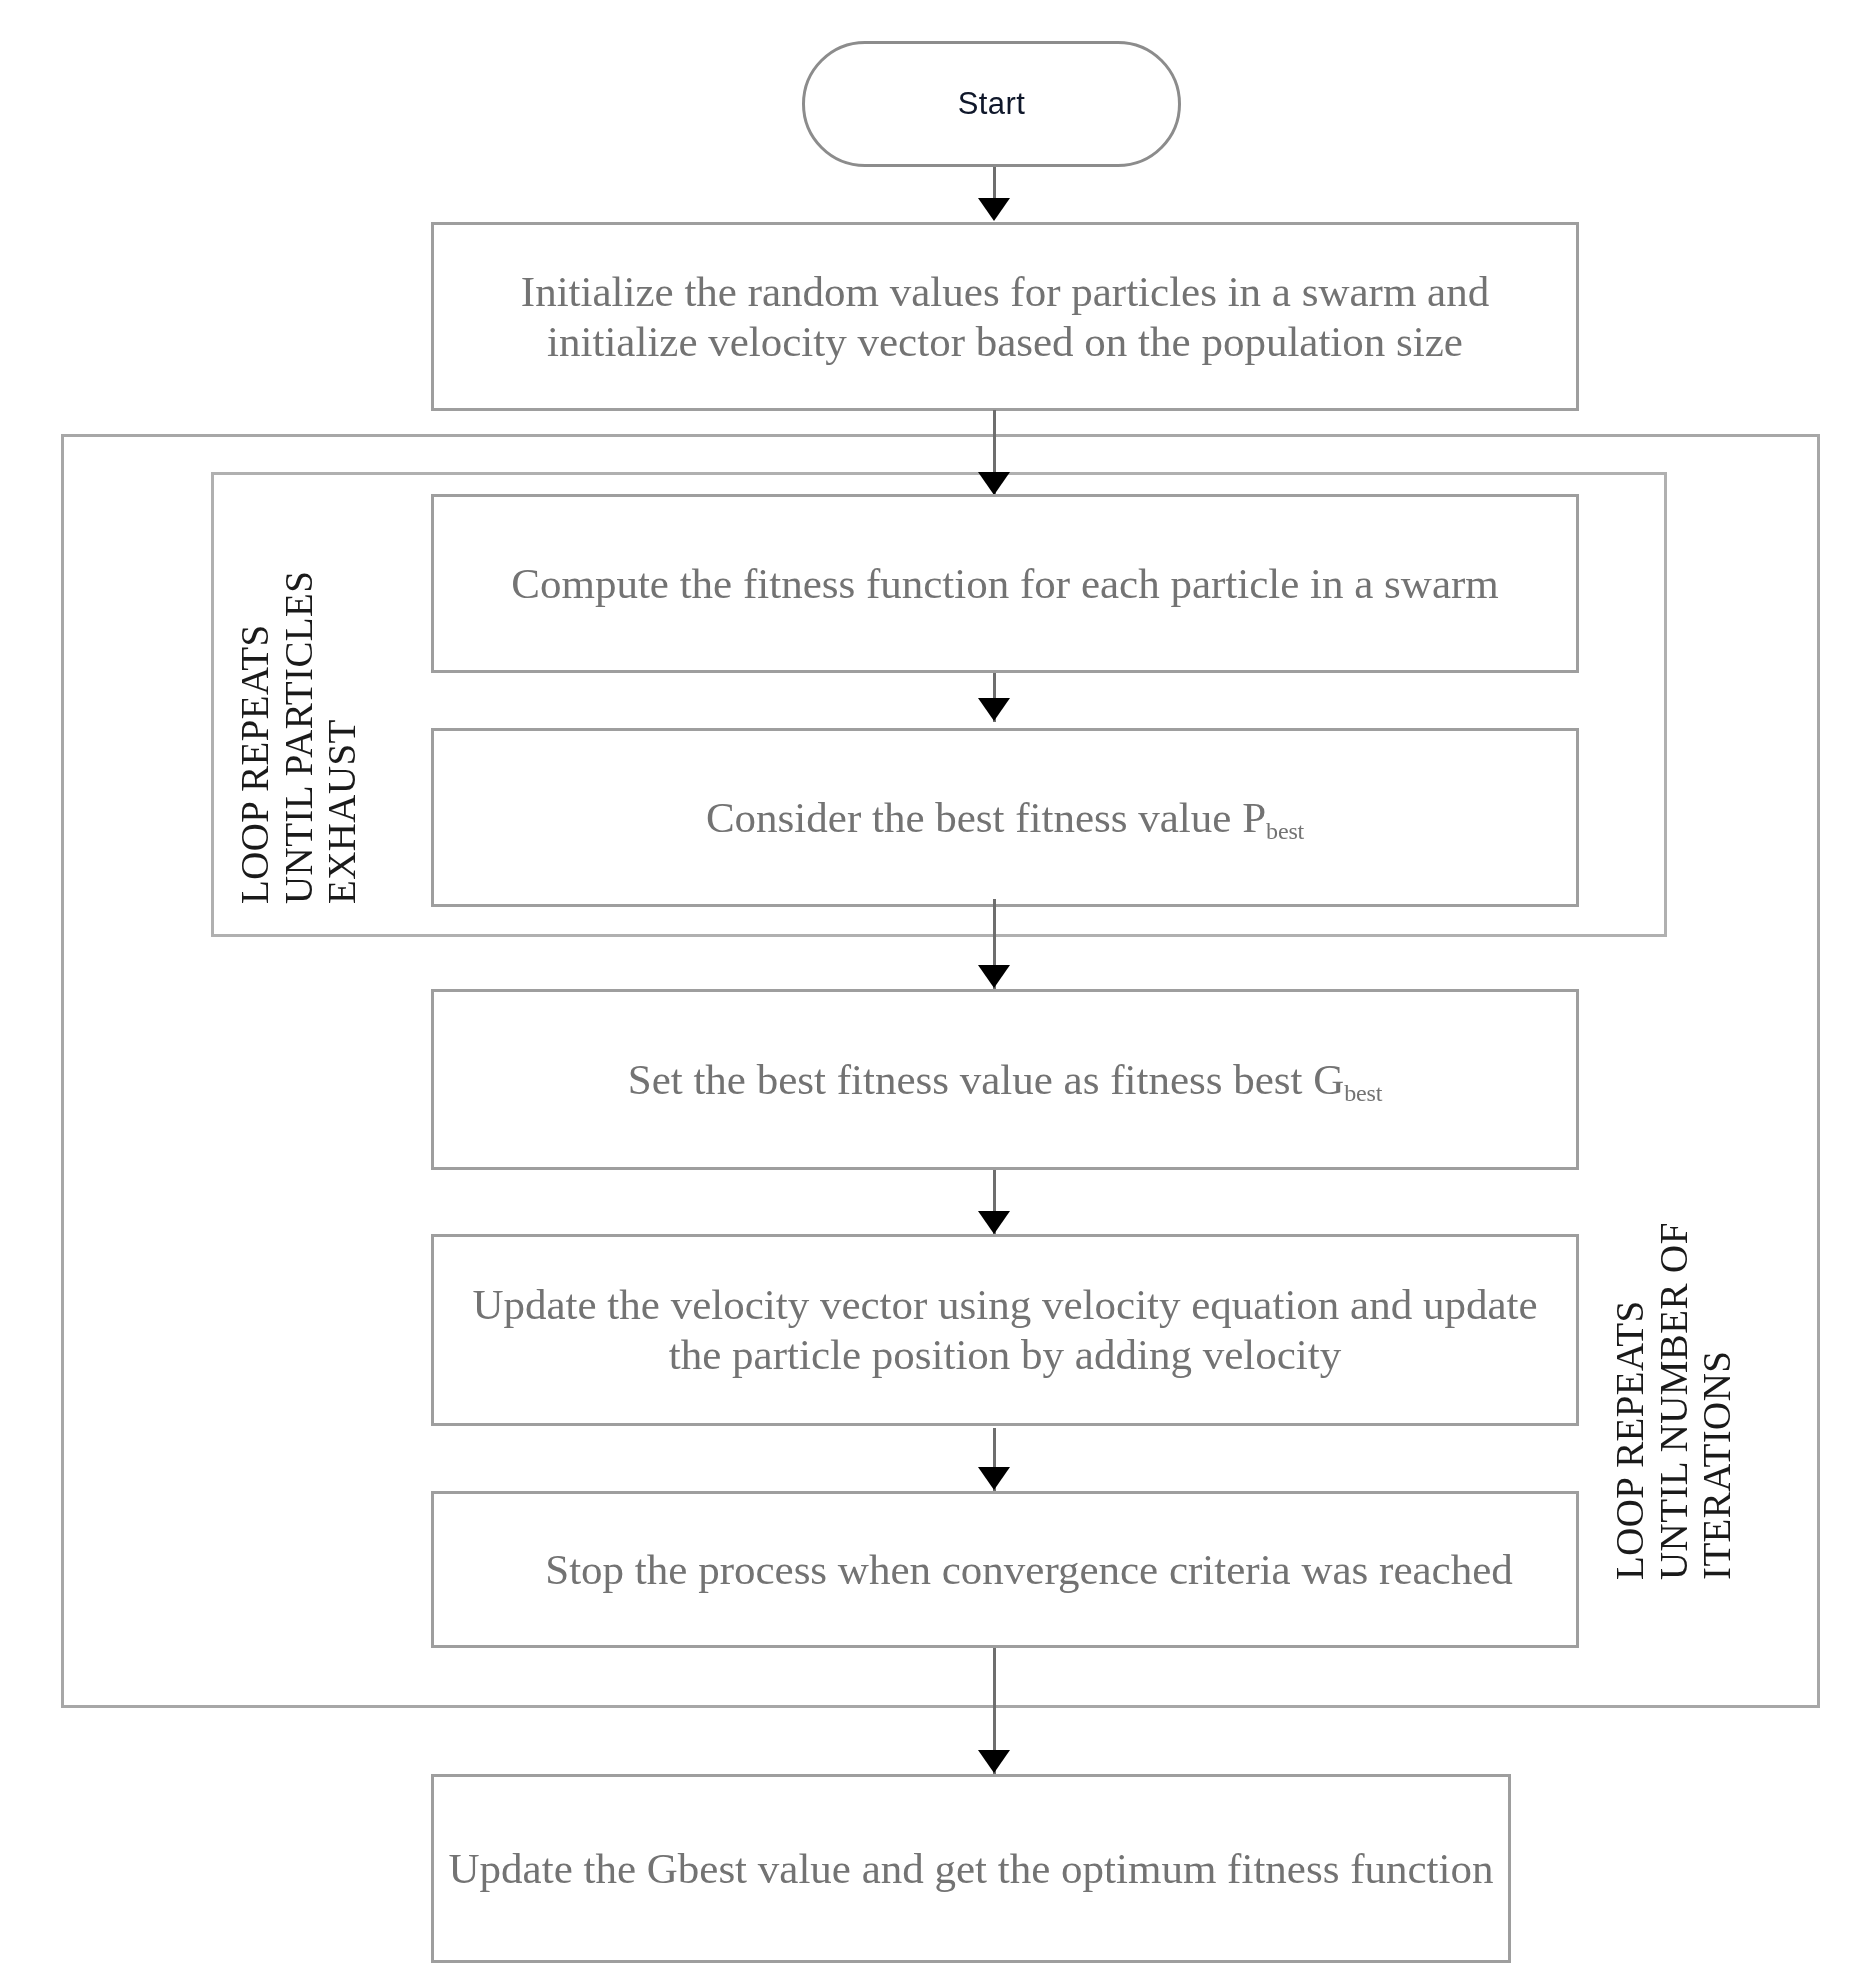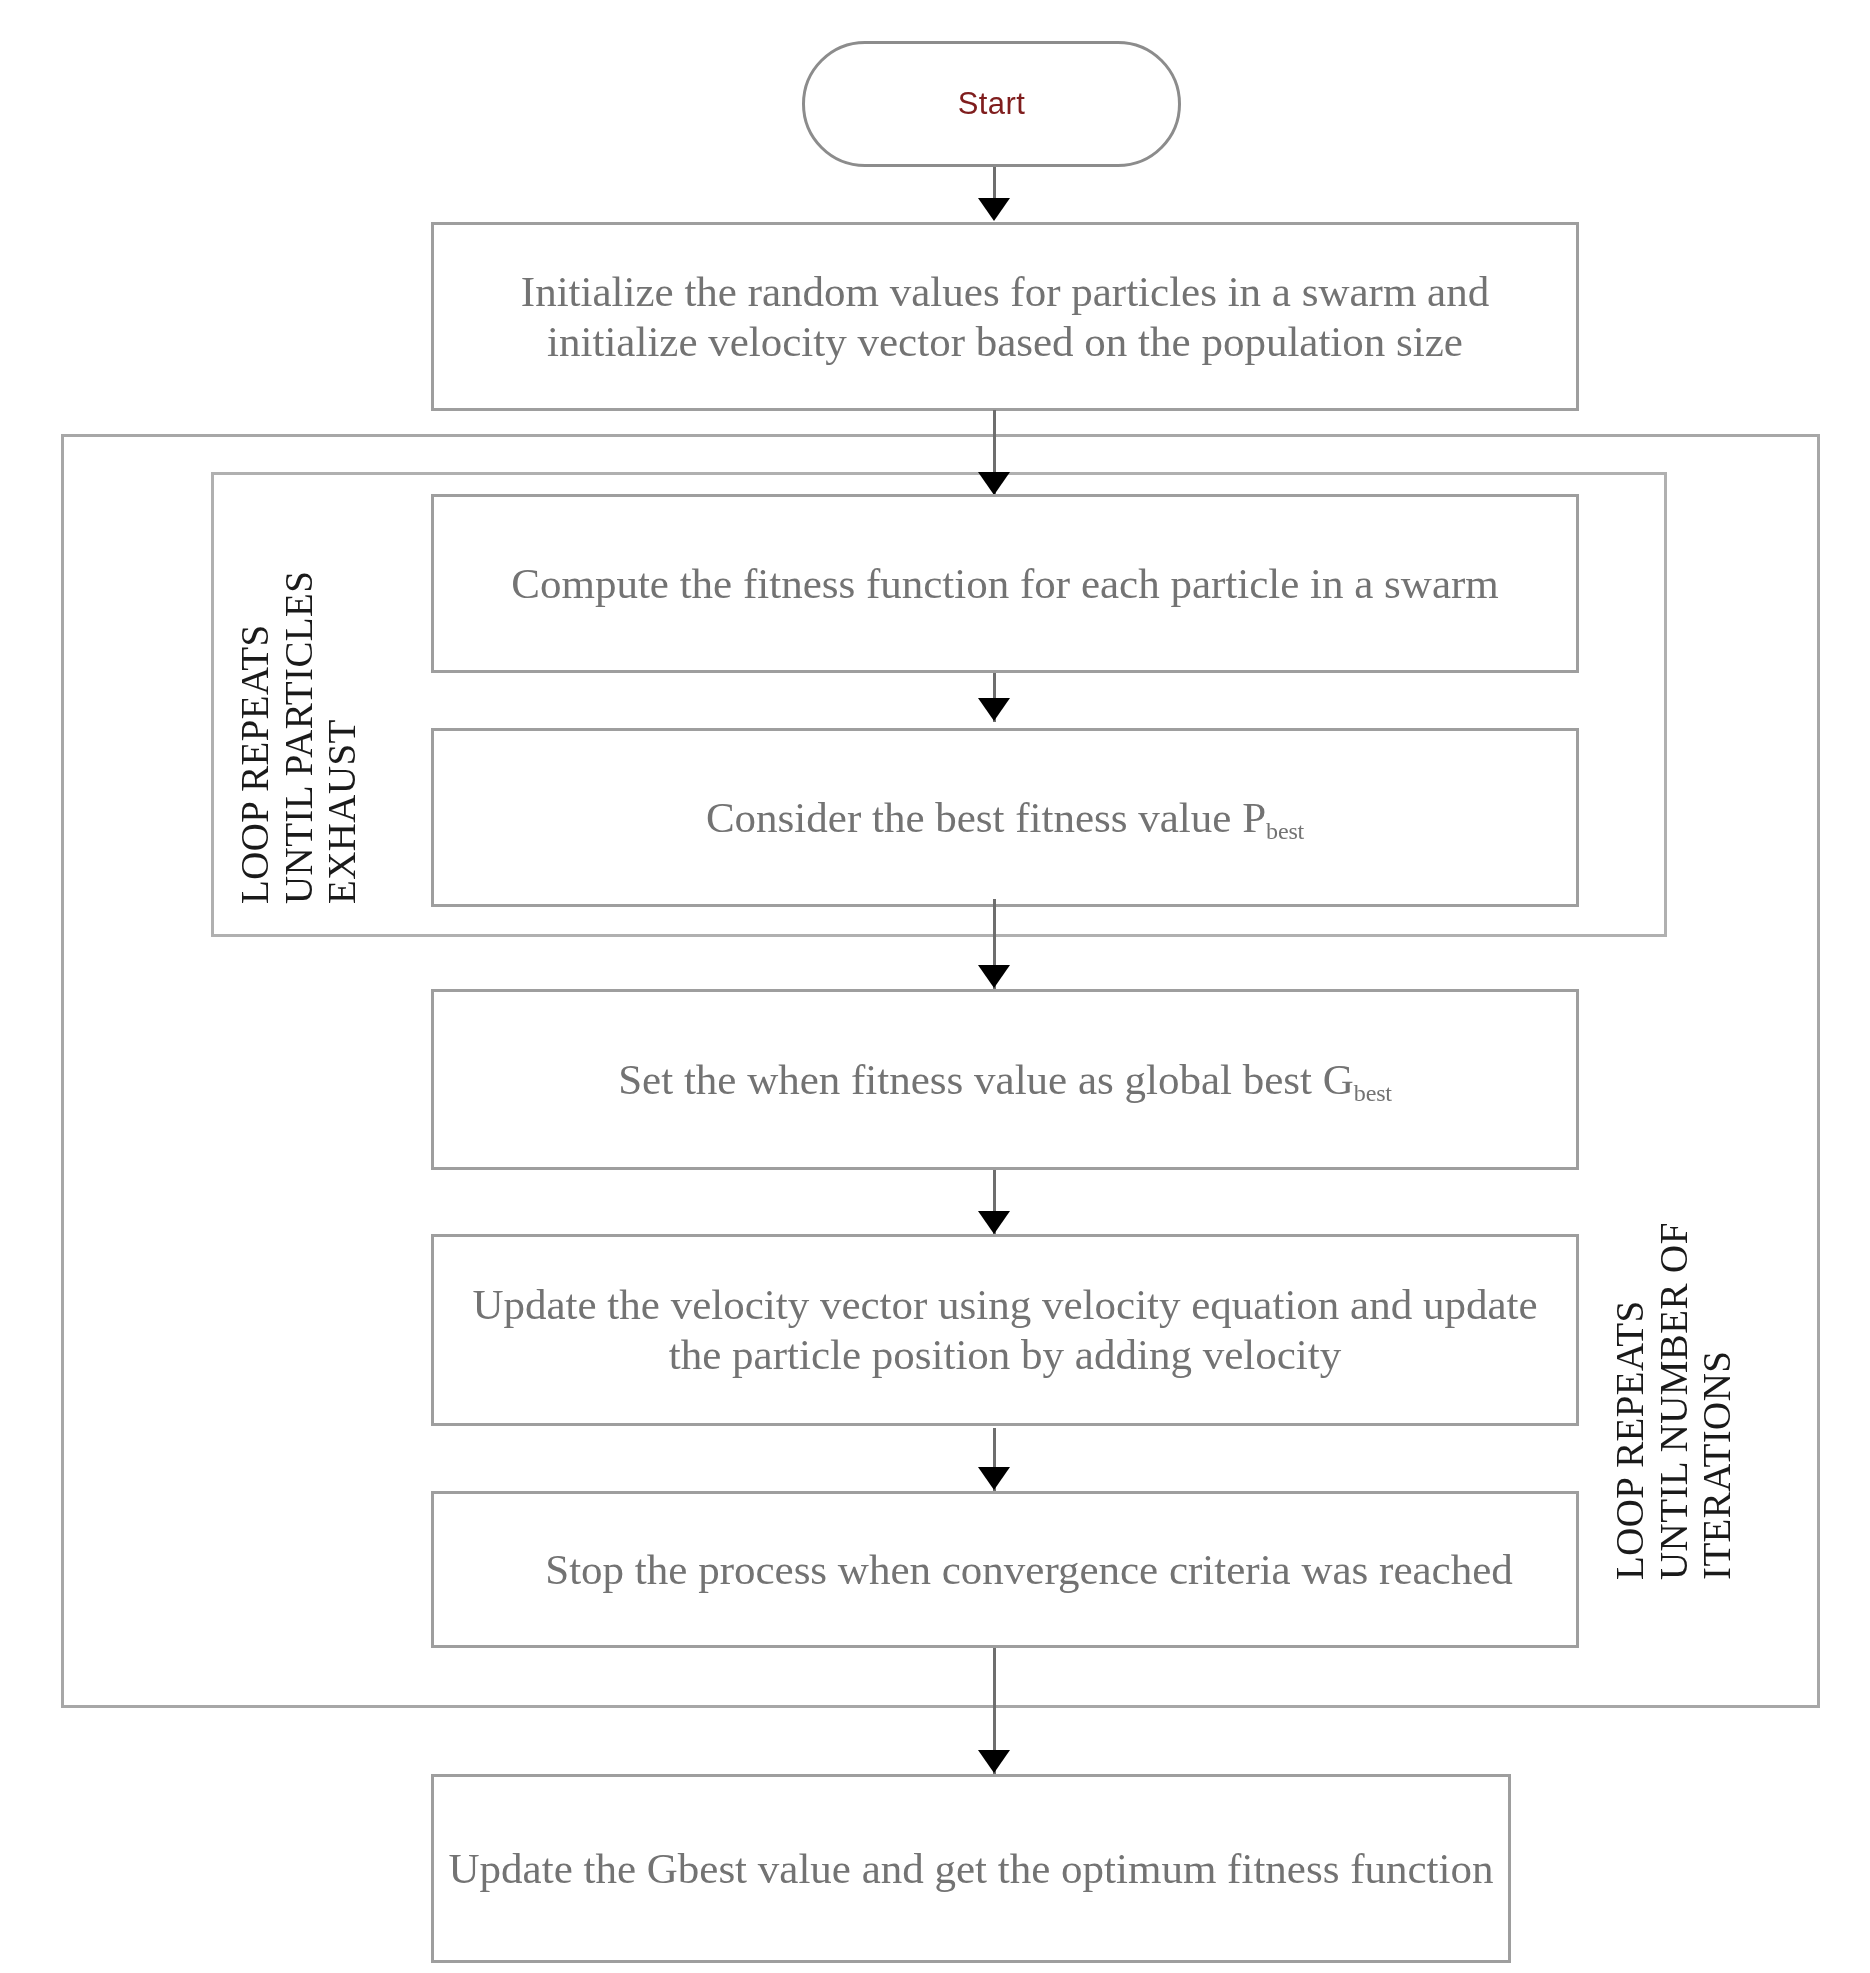--- a/index.html
+++ b/index.html
@@ -35,21 +35,21 @@
     border-radius: 71px;
     box-sizing: border-box;
     background: #ffffff;
     display: flex;
     align-items: center;
     justify-content: center;
   }
   .terminator .t-label {
     font-family: "Liberation Sans", "DejaVu Sans", sans-serif;
     font-size: 31px;
-    color: #7f1d1d;
+    color: #0f172a;
     letter-spacing: 0.4px;
   }
 
   
   .process {
     position: absolute;
     border: 3.1px solid #9e9e9e;
     box-sizing: border-box;
     background: #ffffff;
     display: flex;
@@ -133,21 +133,21 @@
   <div class="arrowhead" style="left:978px; top:698px;"></div>
 
   <div class="process" style="left:431px; top:720px; width:1148px; height:179px;margin-top:8px;">
     <span class="p-label"><span>Consider the best fitness value P</span><sub>best</sub></span>
   </div>
 
   <div class="conn" style="left:993px; top:899px; height:94px;"></div>
   <div class="arrowhead" style="left:978px; top:965px;"></div>
 
   <div class="process" style="left:431px; top:989px; width:1148px; height:181px;">
-    <span class="p-label"><span>Set the when fitness value as global best G</span><sub>best</sub></span>
+    <span class="p-label"><span>Set the best fitness value as fitness best G</span><sub>best</sub></span>
   </div>
 
   <div class="conn" style="left:993px; top:1170px; height:68px;"></div>
   <div class="arrowhead" style="left:978px; top:1211px;"></div>
 
   <div class="process" style="left:431px; top:1234px; width:1148px; height:192px;">
     <span class="p-label">Update the velocity vector using velocity equation and update the particle position by adding velocity</span>
   </div>
 
   <div class="conn" style="left:993px; top:1428px; height:68px;"></div>

